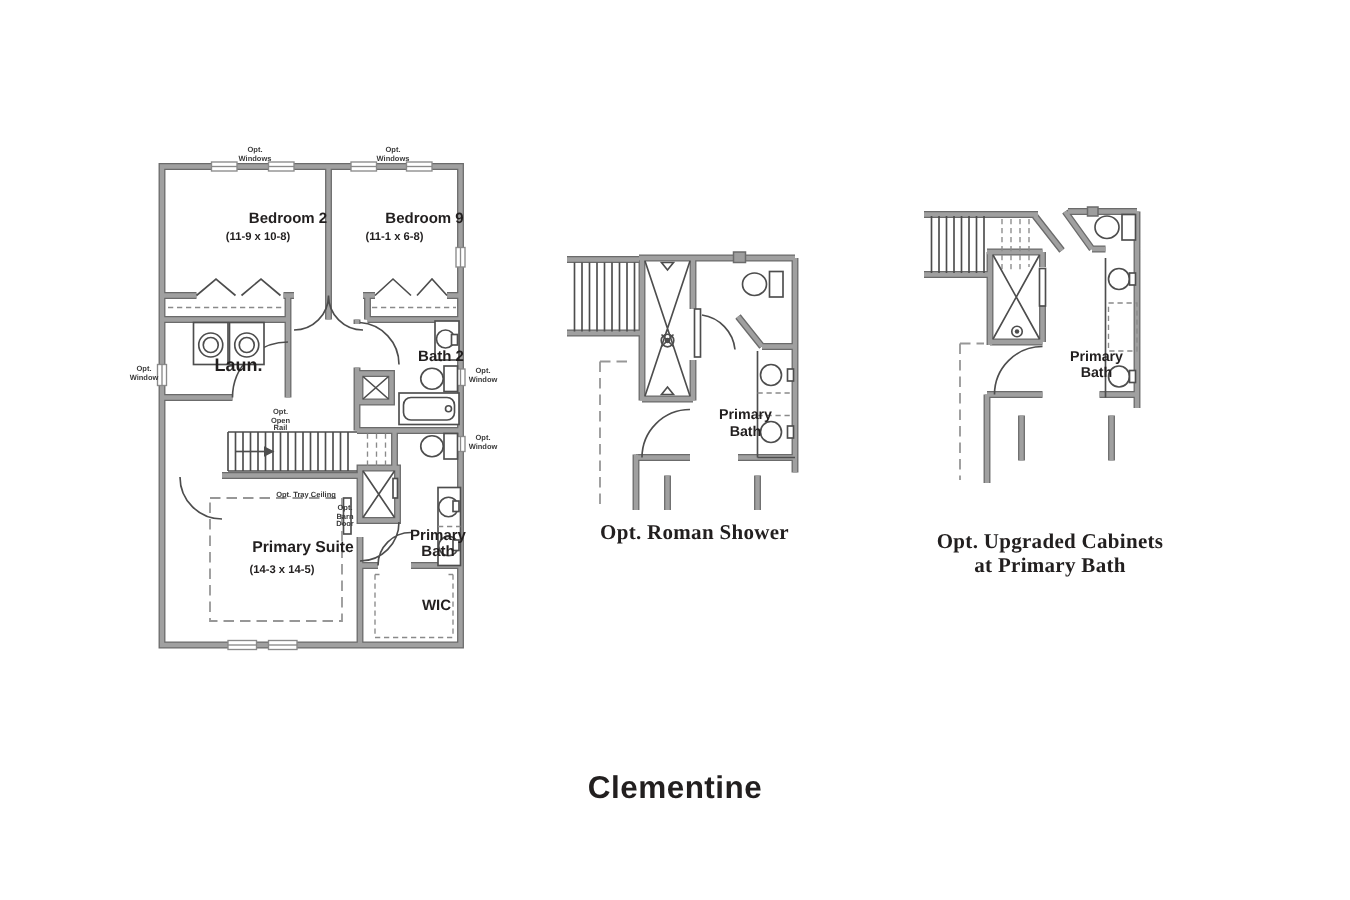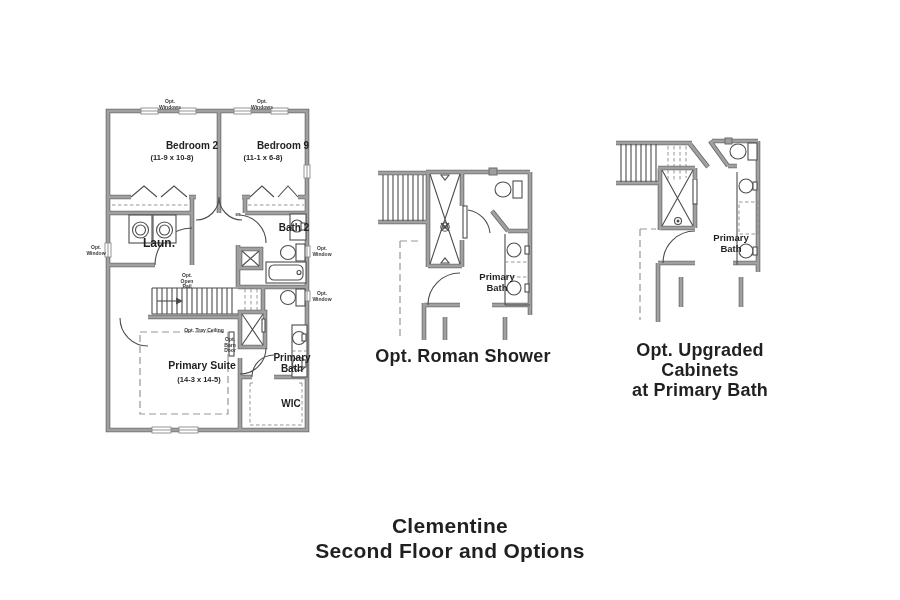--- a/index.html
+++ b/index.html
@@ -13,21 +13,21 @@
   .dash{fill:none;stroke:#979797;stroke-width:1.2;stroke-dasharray:7 4;}
   .dash2{fill:none;stroke:#8a8a8a;stroke-width:0.9;stroke-dasharray:3.5 2.5;}
   .win{fill:#ffffff;stroke:#8a8a8a;stroke-width:0.9;}
   .winl{stroke:#8a8a8a;stroke-width:0.9;}
   .nib{fill:#9e9e9e;stroke:#6b6b6b;stroke-width:1;}
   .lbl{position:absolute;transform:translate(-50%,-50%);text-align:center;white-space:pre-line;
        font-weight:bold;color:#221f1f;line-height:1.12;}
   .tiny{font-size:5px;line-height:1.1;color:#3a3a3a;}
   .room{font-size:10px;padding-left:40px;}
   .dims{font-size:7.5px;text-align:center;}
-  .caption{font-size:18px;letter-spacing:.2px;}
+  .caption{font-size:14px;letter-spacing:.2px;font-family:Liberation Serif, serif;}
   .title-line{font-size:21px;letter-spacing:.3px;}
 </style>
 </head>
 <body>
 
 <div id="sheet">
 
 <svg id="plan-svg" width="900" height="600" viewBox="0 0 900 600">
   <defs>
     <path id="mw" d="M108,111 H307 V430 H108 Z
@@ -252,45 +252,44 @@
 Windows</div>
 
 <div class="lbl room" style="left:172px;top:146px">Bedroom 2</div>
 <div class="lbl dims" style="left:172px;top:158px">(11-9 x 10-8)</div>
 <div class="lbl room" style="left:263px;top:146px">Bedroom 9</div>
 <div class="lbl dims" style="left:263px;top:158px">(11-1 x 6-8)</div>
 
 <div class="lbl tiny" style="left:96px;top:250px">Opt.
 Window</div>
 <div class="lbl room" style="left:139px;top:244px;font-size:12px">Laun.</div>
-<div class="lbl room" style="left:274px;top:228px">Bath 2</div>
+<div class="lbl room" style="left:274px;top:238px">Bath 2</div>
 <div class="lbl tiny" style="left:322px;top:251px">Opt.
 Window</div>
 <div class="lbl tiny" style="left:322px;top:296px">Opt.
 Window</div>
 
 <div class="lbl tiny" style="left:187px;top:281px">Opt.
 Open
 Rail</div>
 <div class="lbl tiny" style="left:204px;top:331px">Opt. Tray Ceiling</div>
 <div class="lbl tiny" style="left:230px;top:345px">Opt.
 Barn
 Door</div>
 
 <div class="lbl room" style="left:182px;top:366px;font-size:10.5px">Primary Suite</div>
-<div class="lbl dims" style="left:199px;top:380px">(14-3 x 14-5)</div>
+<div class="lbl dims" style="left:188px;top:380px">(14-3 x 14-5)</div>
 <div class="lbl room" style="left:272px;top:363px">Primary
 Bath</div>
 <div class="lbl room" style="left:271px;top:404px">WIC</div>
 
 <div class="lbl room" style="left:477px;top:283px;font-size:9.5px">Primary
 Bath</div>
 <div class="lbl caption" style="left:463px;top:356px">Opt. Roman Shower</div>
 
 <div class="lbl room" style="left:711px;top:244px;font-size:9.5px">Primary
 Bath</div>
 <div class="lbl caption" style="left:700px;top:370px">Opt. Upgraded Cabinets
 at Primary Bath</div>
 
 <div class="lbl title-line" style="left:450px;top:526px">Clementine</div>
-<div class="lbl title-line" style="left:450px;top:551px">Second Floor and Options</div>
 
 </div>
 
 </body></html>

